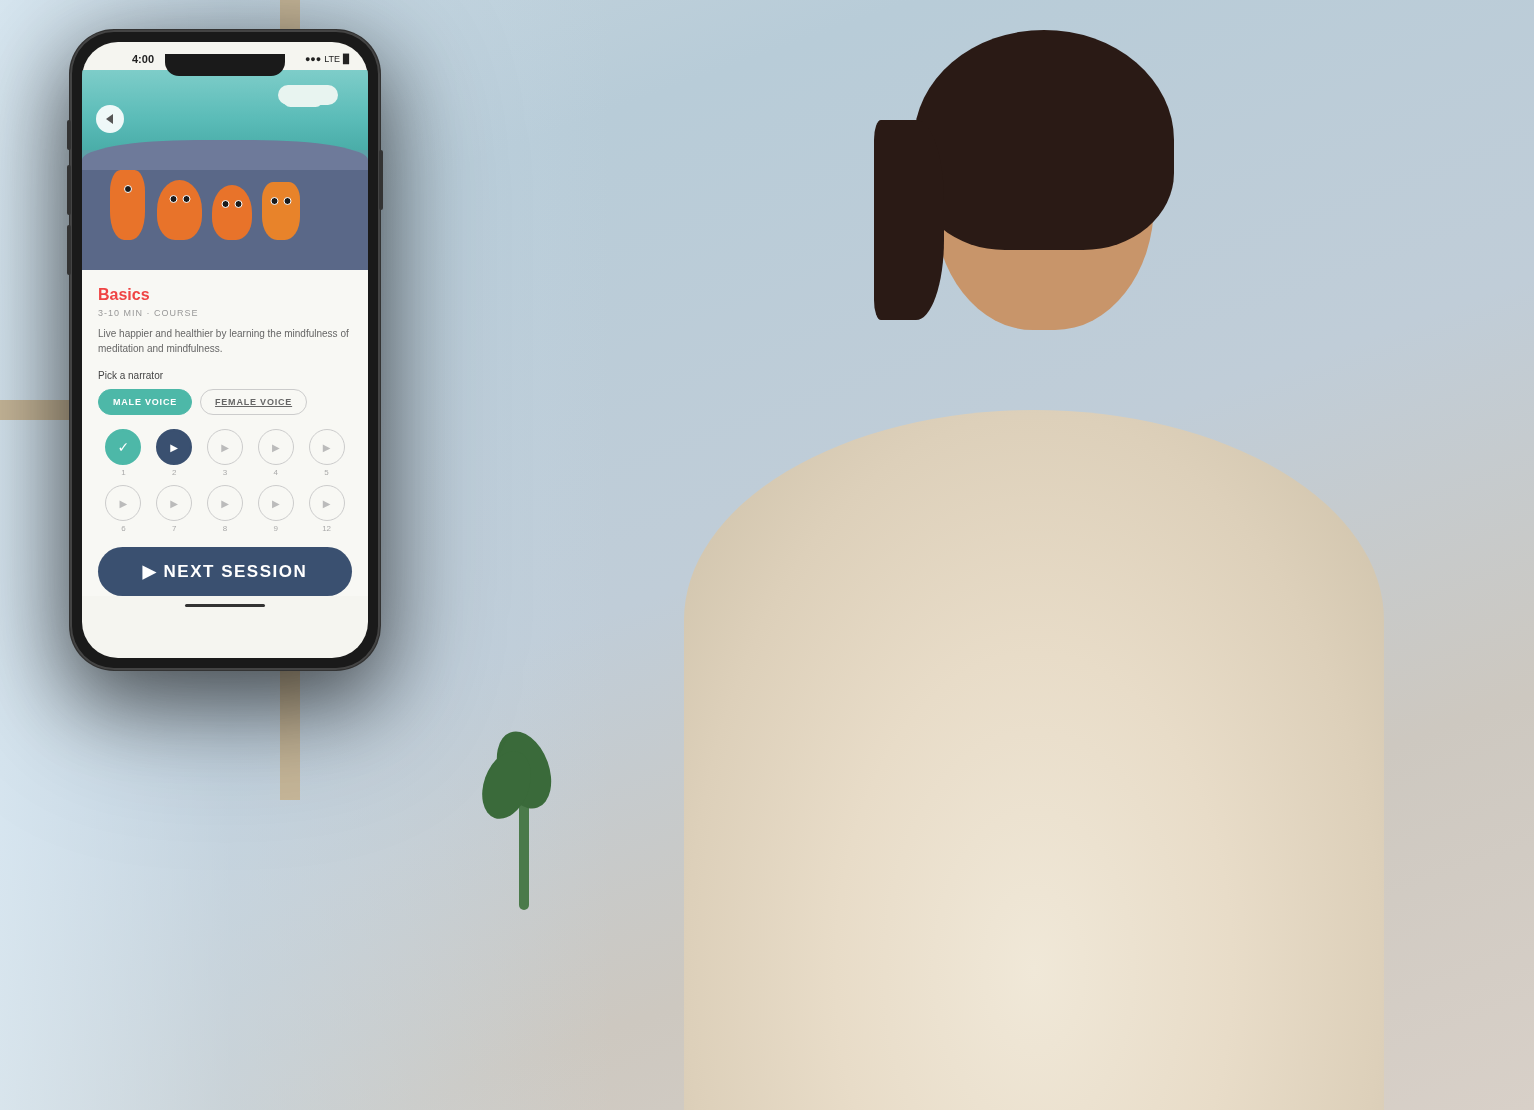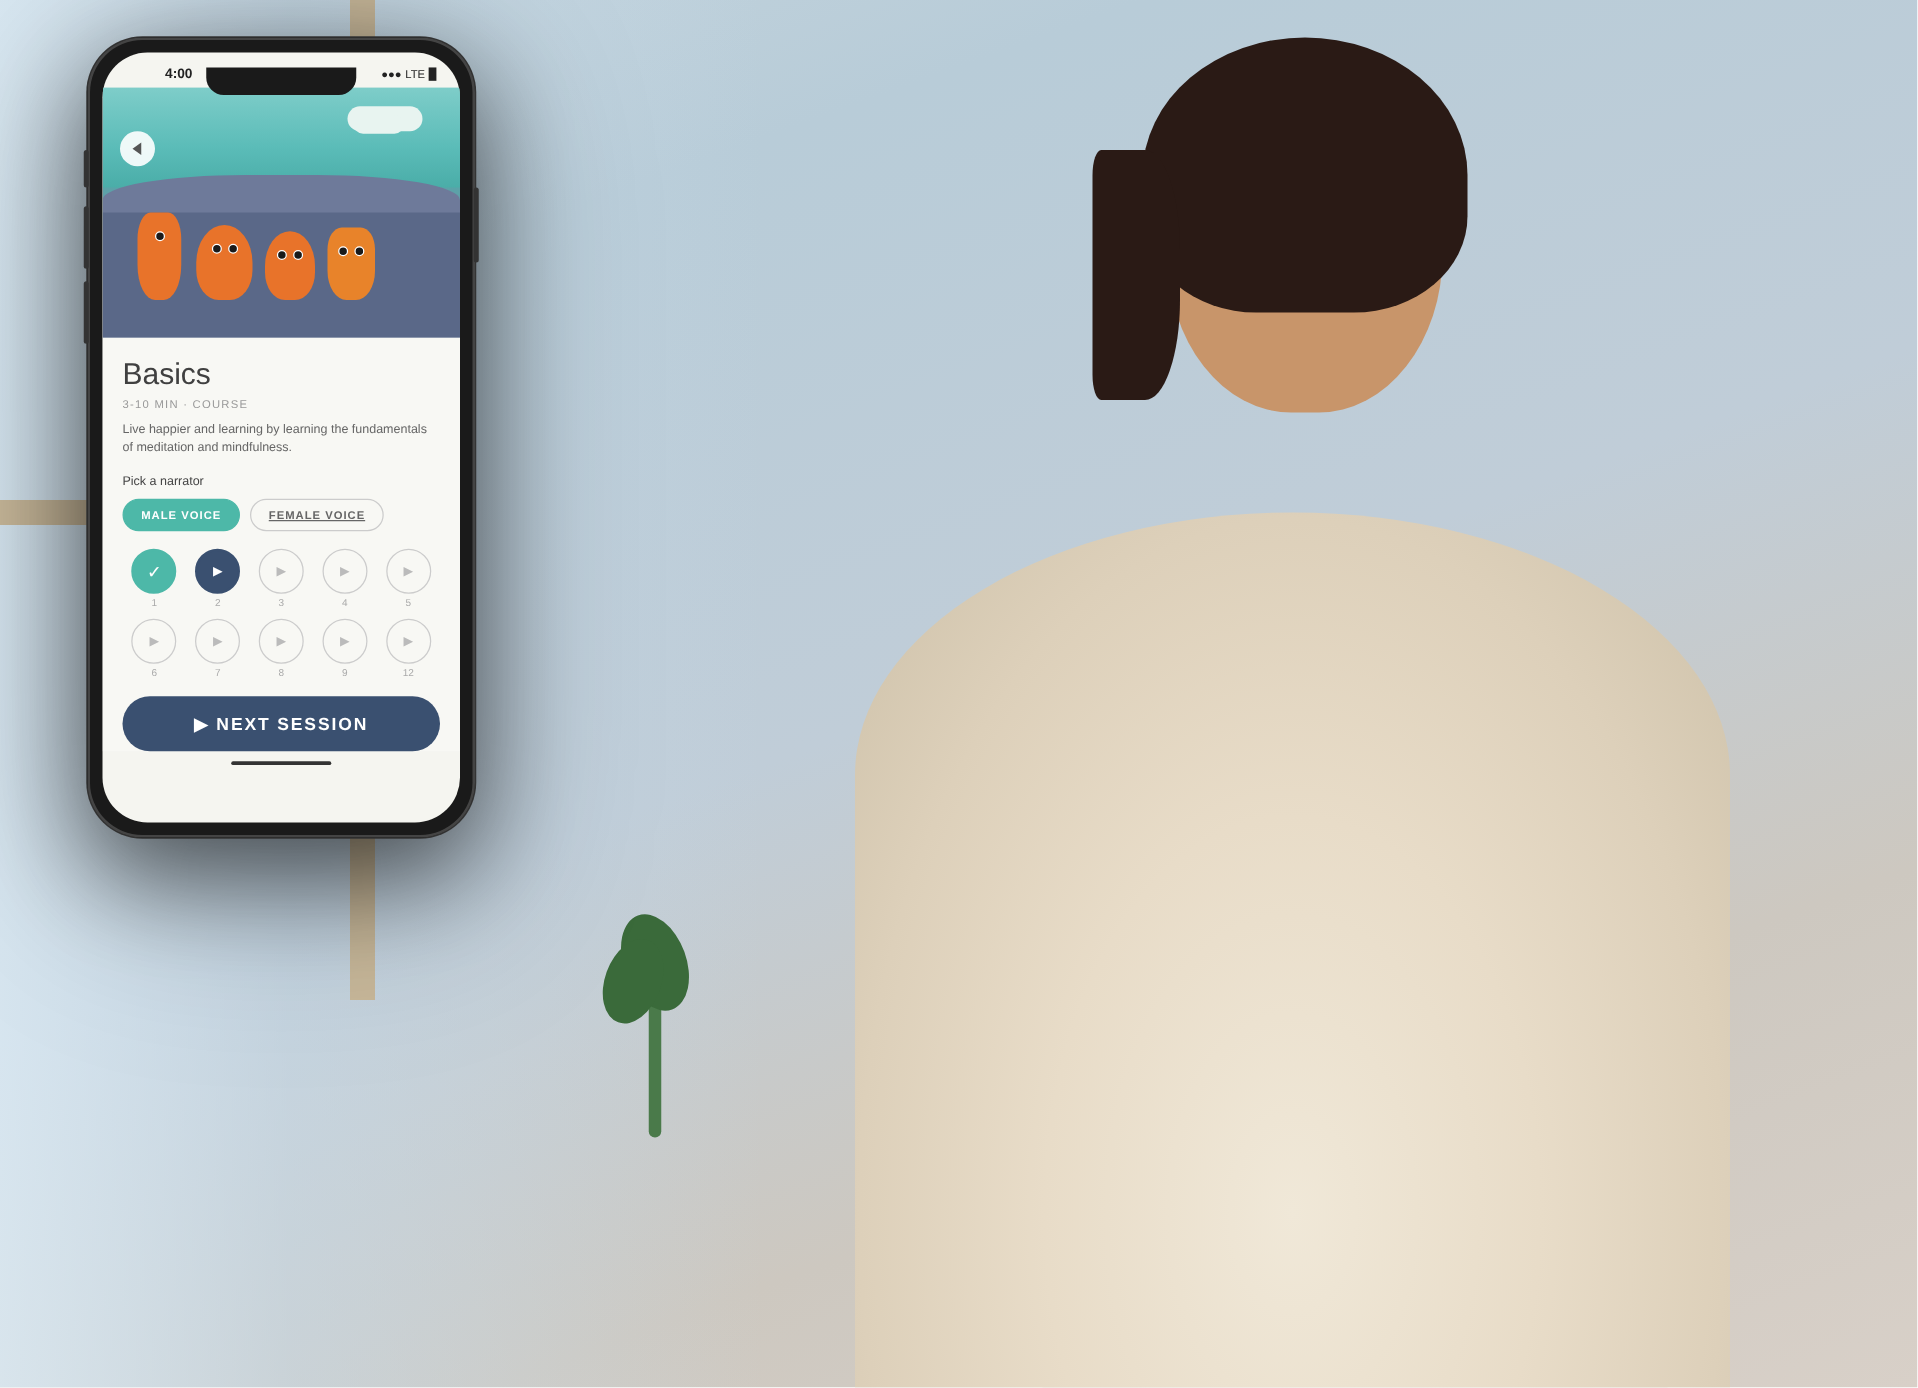--- a/index.html
+++ b/index.html
@@ -271,23 +271,23 @@
       margin-right: 2px;
     }
 
     
     .content-area {
       padding: 16px 16px 0;
       background: #f8f8f4;
     }
 
     .course-title {
-      font-size: 24px;
-      font-weight: 400;
-      color: #404040;
+      font-size: 16px;
+      font-weight: 700;
+      color: #ef4444;
       margin-bottom: 4px;
     }
 
     .course-meta {
       font-size: 9px;
       font-weight: 500;
       color: #999;
       letter-spacing: 1px;
       text-transform: uppercase;
       margin-bottom: 8px;
@@ -399,21 +399,21 @@
     }
 
     
     .next-session-btn {
       width: 100%;
       padding: 14px;
       background: #3a5070;
       color: white;
       border: none;
       border-radius: 30px;
-      font-size: 14px;
+      font-size: 17px;
       font-weight: 700;
       letter-spacing: 1.5px;
       text-transform: uppercase;
       cursor: pointer;
       display: flex;
       align-items: center;
       justify-content: center;
       gap: 6px;
     }
 
@@ -645,21 +645,21 @@
           </div>
 
           <div class="hero-back-btn">
             <div class="hero-back-chevron"></div>
           </div>
         </div>
 
         <div class="content-area">
           <h1 class="course-title">Basics</h1>
           <p class="course-meta">3-10 MIN · COURSE</p>
-          <p class="course-desc">Live happier and learning by learning the fundamentals of meditation and mindfulness.</p>
+          <p class="course-desc">Live happier and healthier by learning the mindfulness of meditation and mindfulness.</p>
 
           <p class="narrator-label">Pick a narrator</p>
 
           <div class="narrator-buttons">
             <button class="narrator-btn active">MALE VOICE</button>
             <button class="narrator-btn inactive">FEMALE VOICE</button>
           </div>
 
           <div class="sessions-grid">
 

